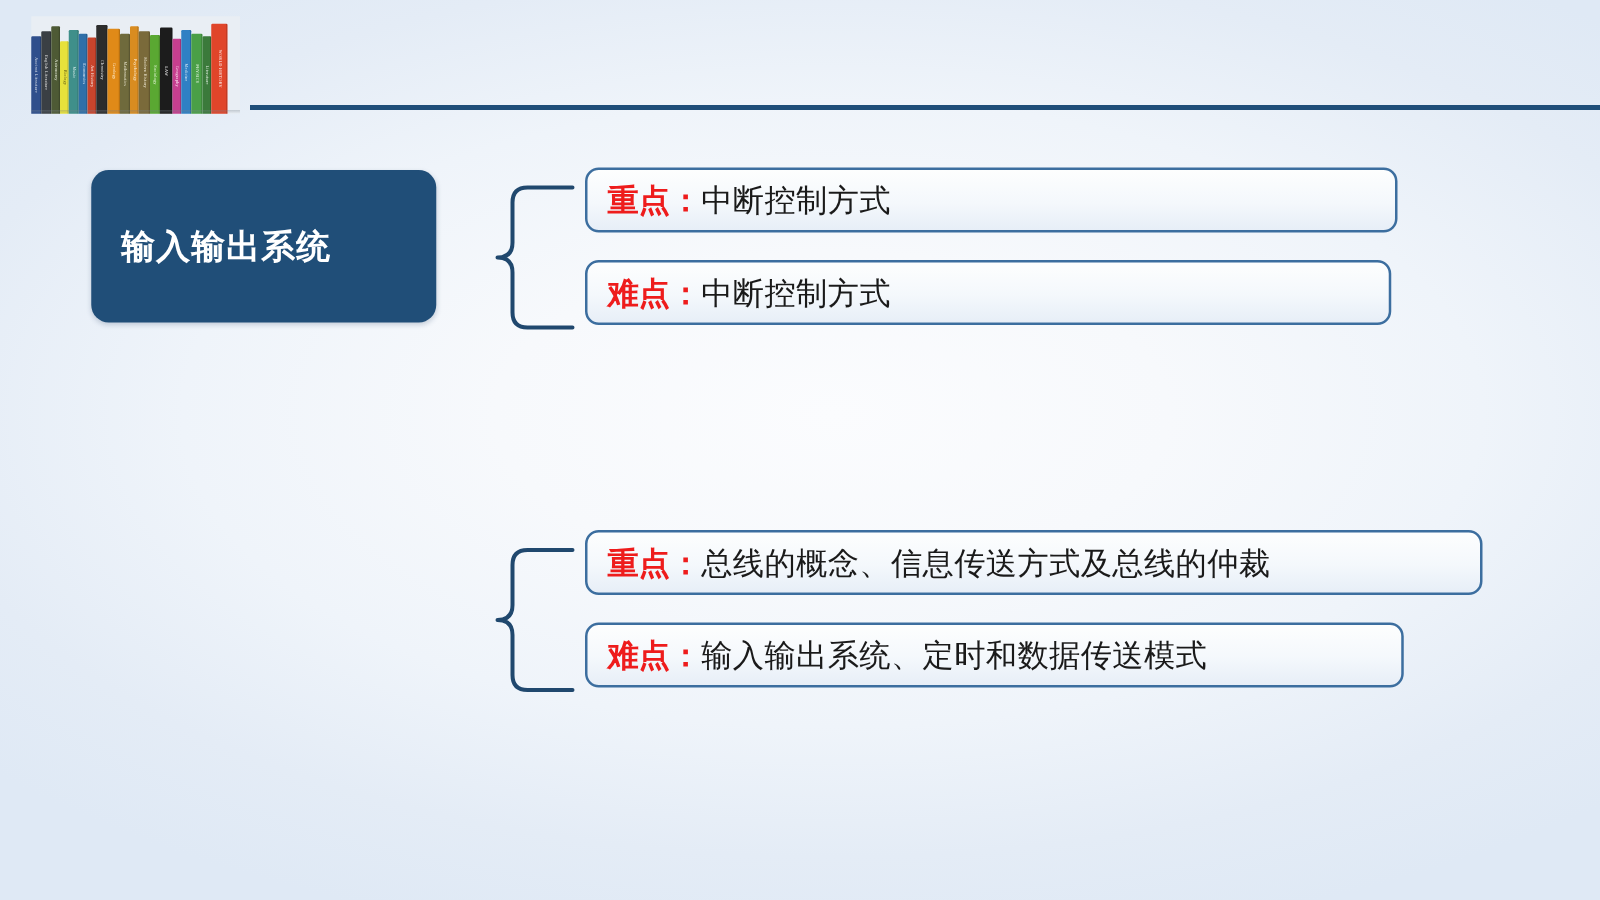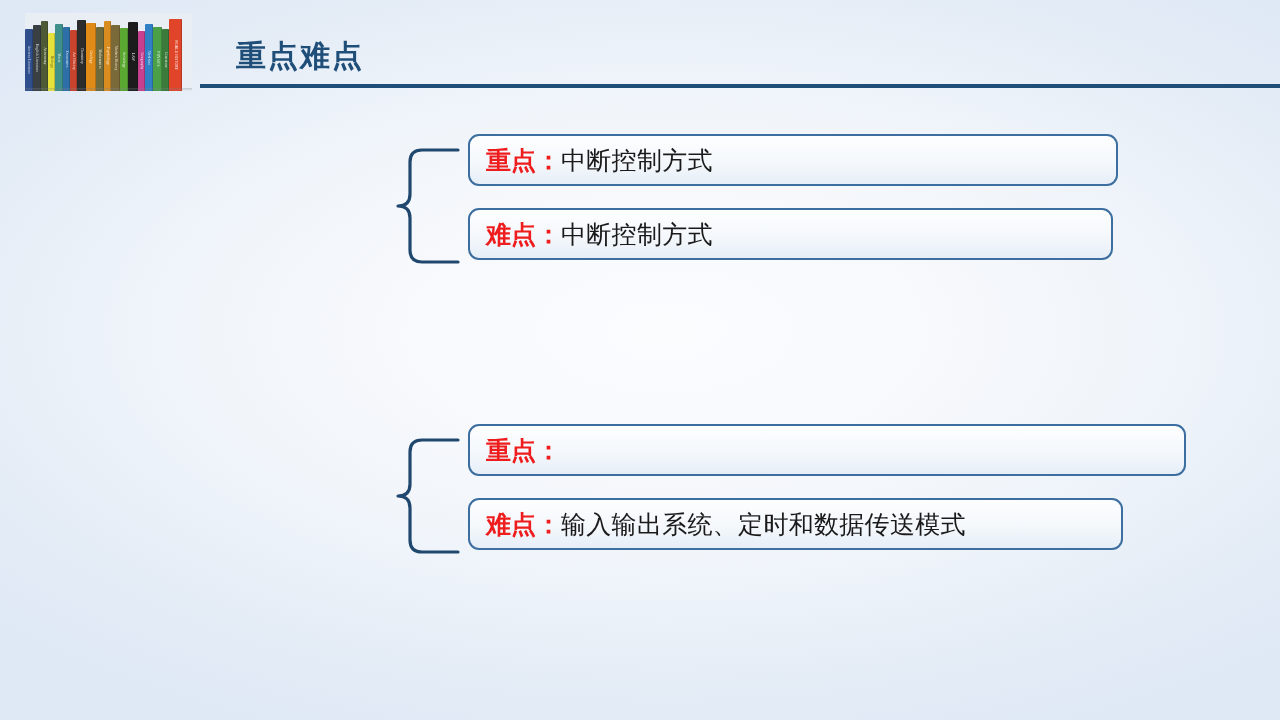--- a/index.html
+++ b/index.html
@@ -226,26 +226,28 @@
         </div>
         <div class="book" style="width: 7px; height: 62px; background: rgb(59, 122, 59);">
           <span class="spine-text" style="color: rgb(231, 244, 231);">Literature</span>
         </div>
         <div class="book" style="width: 13px; height: 72px; background: rgb(224, 69, 42);">
           <span class="spine-text" style="color: rgb(255, 255, 255);">WORLD HISTORY</span>
         </div>
       </div>
     <div id="books-shelf-shadow"></div>
 
-    <div id="header-title">重点难点</div>
 
     <div id="header-rule"></div>
   </div>
 
   <div class="group" id="group-0">
+    <div class="cat-box">
+      <span class="cat-label">输入输出系统</span>
+    </div>
     <div class="brace">
       <svg width="80" height="156" viewBox="0 0 80 156" xmlns="http://www.w3.org/2000/svg">
         <path d="M74 22 L38 22 Q26 22 26 34 L26 66 Q26 78 14 78 Q26 78 26 90 L26 122 Q26 134 38 134 L74 134" fill="none" stroke="#20486e" stroke-width="3.2" stroke-linecap="round" stroke-linejoin="round"></path>
       </svg>
     </div>
     <div class="item-box item-0" style="width: 650px;">
       <span class="item-key">重点</span>
         <span class="item-colon">：</span>
         <span class="item-text">中断控制方式</span>
     </div>
@@ -258,20 +260,21 @@
 
   <div class="group" id="group-1">
     <div class="brace">
       <svg width="80" height="156" viewBox="0 0 80 156" xmlns="http://www.w3.org/2000/svg">
         <path d="M74 22 L38 22 Q26 22 26 34 L26 66 Q26 78 14 78 Q26 78 26 90 L26 122 Q26 134 38 134 L74 134" fill="none" stroke="#20486e" stroke-width="3.2" stroke-linecap="round" stroke-linejoin="round"></path>
       </svg>
     </div>
     <div class="item-box item-0" style="width: 718px;">
       <span class="item-key">重点</span>
         <span class="item-colon">：</span>
+        <span class="item-text">总线的概念、信息传送方式及总线的仲裁</span>
     </div>
     <div class="item-box item-1" style="width: 655px;">
       <span class="item-key">难点</span>
         <span class="item-colon">：</span>
         <span class="item-text">输入输出系统、定时和数据传送模式</span>
     </div>
   </div>
 
 </div>
 

